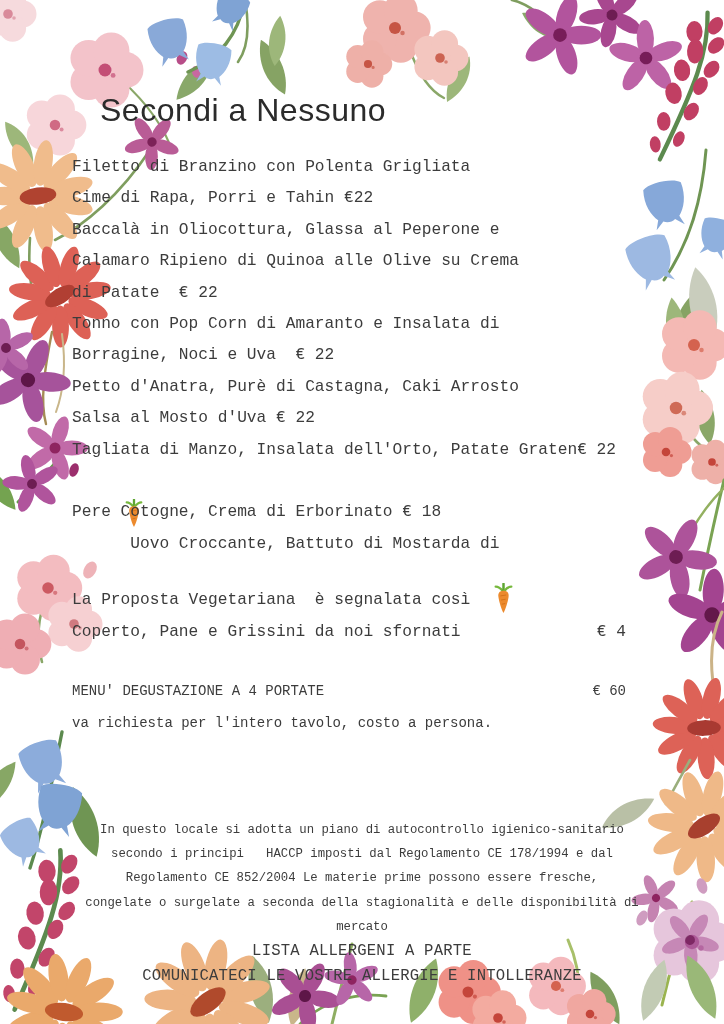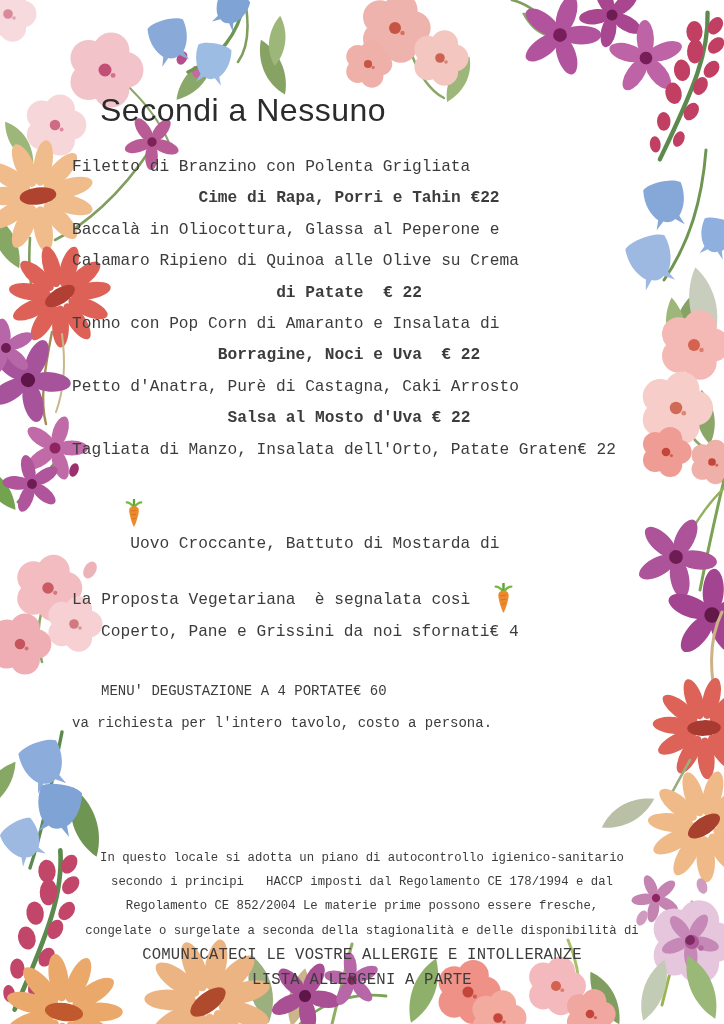--- a/index.html
+++ b/index.html
@@ -10,28 +10,28 @@
   }
   .decor{position:absolute; inset:0; z-index:1; pointer-events:none;}
   .txt{position:absolute; z-index:2;}
   .title{
     top:92px; left:100px; margin:0;
     font-family:Liberation Sans, sans-serif; font-weight:500;
     font-size:32px; letter-spacing:.5px; color:#2b2b2b;
   }
   .menu{top:146px; left:72px; width:554px; font-size:16.2px;margin-top:6px;}
   .menu .line{height:31.4px; line-height:31.4px; white-space:pre; position:relative;}
-  .menu .line.right{text-align:center;font-weight:bold;}
+  .menu .line.right{text-align:left;}
   .row-carrot{position:absolute; left:-27px; top:2px; width:22px; height:29px;}
   .vegblock{top:584px; left:72px; width:554px; font-size:16.2px;}
   .veg-line{display:flex; align-items:center; gap:22px; height:32px; line-height:32px; white-space:pre;}
-  .price-row{display:flex; height:32px; line-height:32px; white-space:pre;margin-left:29px;}
+  .price-row{display:flex; justify-content:space-between; height:32px; line-height:32px; white-space:pre;}
   .degust{top:676px; left:72px; width:554px; font-size:14px;}
   .degust .price-row, .degust .plain-row{height:31.6px; line-height:31.6px; white-space:pre;}
-  .footer{top:818px; left:62px; width:600px; text-align:center;margin-top:28px;}
+  .footer{top:818px; left:62px; width:600px; text-align:center;}
   .fline{font-size:12.3px; line-height:24.2px; white-space:pre;}
   .allerg{font-size:15.6px; line-height:25px; letter-spacing:.2px; white-space:pre;}
   svg .stroke{fill:none; stroke-linecap:round;}
 </style>
 </head>
 <body>
 
 <div class="page">
 
   <svg class="decor" width="724" height="1024" viewBox="0 0 724 1024">
@@ -263,20 +263,21 @@
         <svg width="22" height="29" viewBox="0 0 20 30">
           <path d="M9.5 8 C7 5 4.5 3.5 2.5 3.5" stroke="#76b83c" stroke-width="2.4" fill="none" stroke-linecap="round"></path>
           <path d="M10 8 C10 4.5 10 2 10 0.8" stroke="#5ea632" stroke-width="2.4" fill="none" stroke-linecap="round"></path>
           <path d="M10.5 8 C13 5 15.5 3.5 17.5 3.5" stroke="#76b83c" stroke-width="2.4" fill="none" stroke-linecap="round"></path>
           <path d="M10 7.5 C13.5 7.5 15.6 9.5 14.9 13.5 C14 19 12 25.5 10 29 C8 25.5 6 19 5.1 13.5 C4.4 9.5 6.5 7.5 10 7.5 Z" fill="#ec8a2d"></path>
           <path d="M7 12.5 L12.6 11.6 M7.6 16.5 L12.1 15.7 M8.4 20.5 L11.6 19.9" stroke="#c9660f" stroke-width="0.9" opacity="0.7"></path>
         </svg>
       </span>
       <span>Uovo Croccante, Battuto di Mostarda di</span>
     </div>
+    <div class="line right">Pere Cotogne, Crema di Erborinato € 18</div>
   </div>
 
   <div class="txt vegblock">
     <div class="veg-line">
       <span>La Proposta Vegetariana  è segnalata così</span>
       <span style="display:inline-flex; transform:translateY(-2px);">
         <svg width="23" height="31" viewBox="0 0 20 30">
           <path d="M9.5 8 C7 5 4.5 3.5 2.5 3.5" stroke="#76b83c" stroke-width="2.4" fill="none" stroke-linecap="round"></path>
           <path d="M10 8 C10 4.5 10 2 10 0.8" stroke="#5ea632" stroke-width="2.4" fill="none" stroke-linecap="round"></path>
           <path d="M10.5 8 C13 5 15.5 3.5 17.5 3.5" stroke="#76b83c" stroke-width="2.4" fill="none" stroke-linecap="round"></path>
@@ -297,17 +298,18 @@
       <span>€ 60</span>
     </div>
     <div class="plain-row">va richiesta per l'intero tavolo, costo a persona.</div>
   </div>
 
   <div class="txt footer">
     <div class="fline">In questo locale si adotta un piano di autocontrollo igienico-sanitario</div>
     <div class="fline">secondo i principi   HACCP imposti dal Regolamento CE 178/1994 e dal</div>
     <div class="fline">Regolamento CE 852/2004 Le materie prime possono essere fresche,</div>
     <div class="fline">congelate o surgelate a seconda della stagionalità e delle disponibilità di</div>
+    <div class="fline">mercato</div>
+    <div class="allerg">LISTA ALLERGENI A PARTE</div>
     <div class="allerg">COMUNICATECI LE VOSTRE ALLERGIE E INTOLLERANZE</div>
-    <div class="allerg">LISTA ALLERGENI A PARTE</div>
   </div>
 
 </div>
 
 </body></html>

